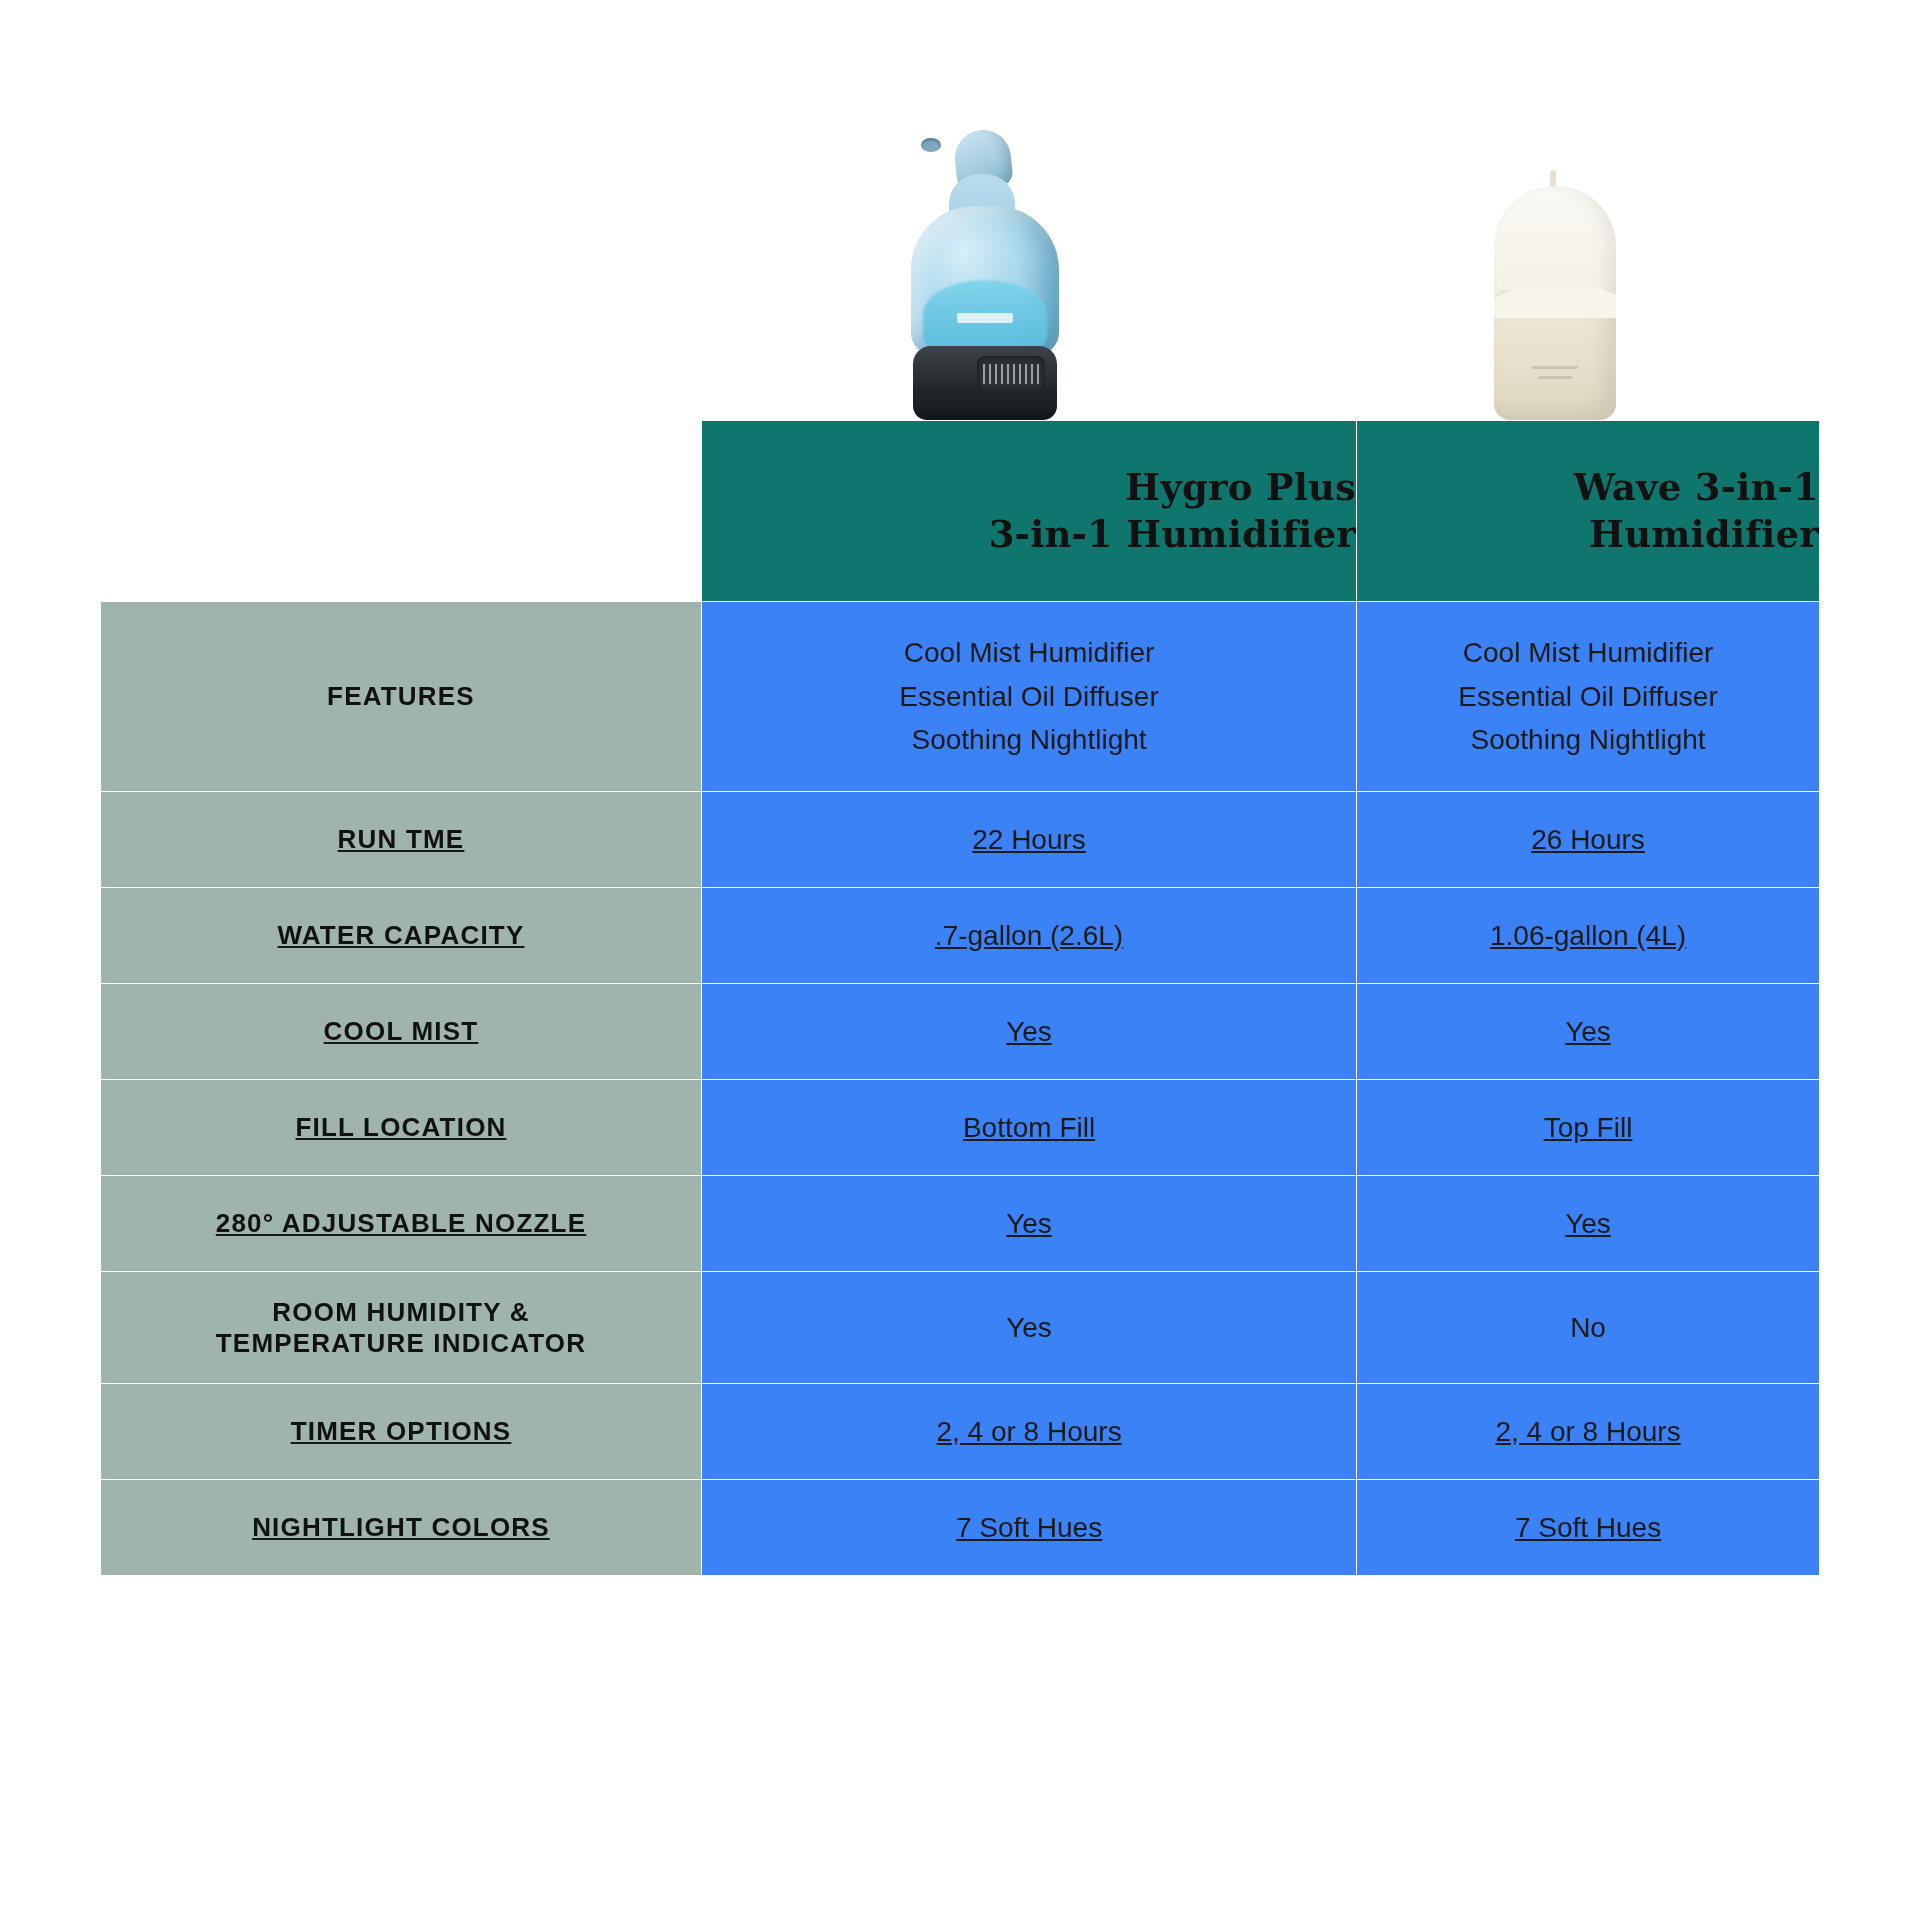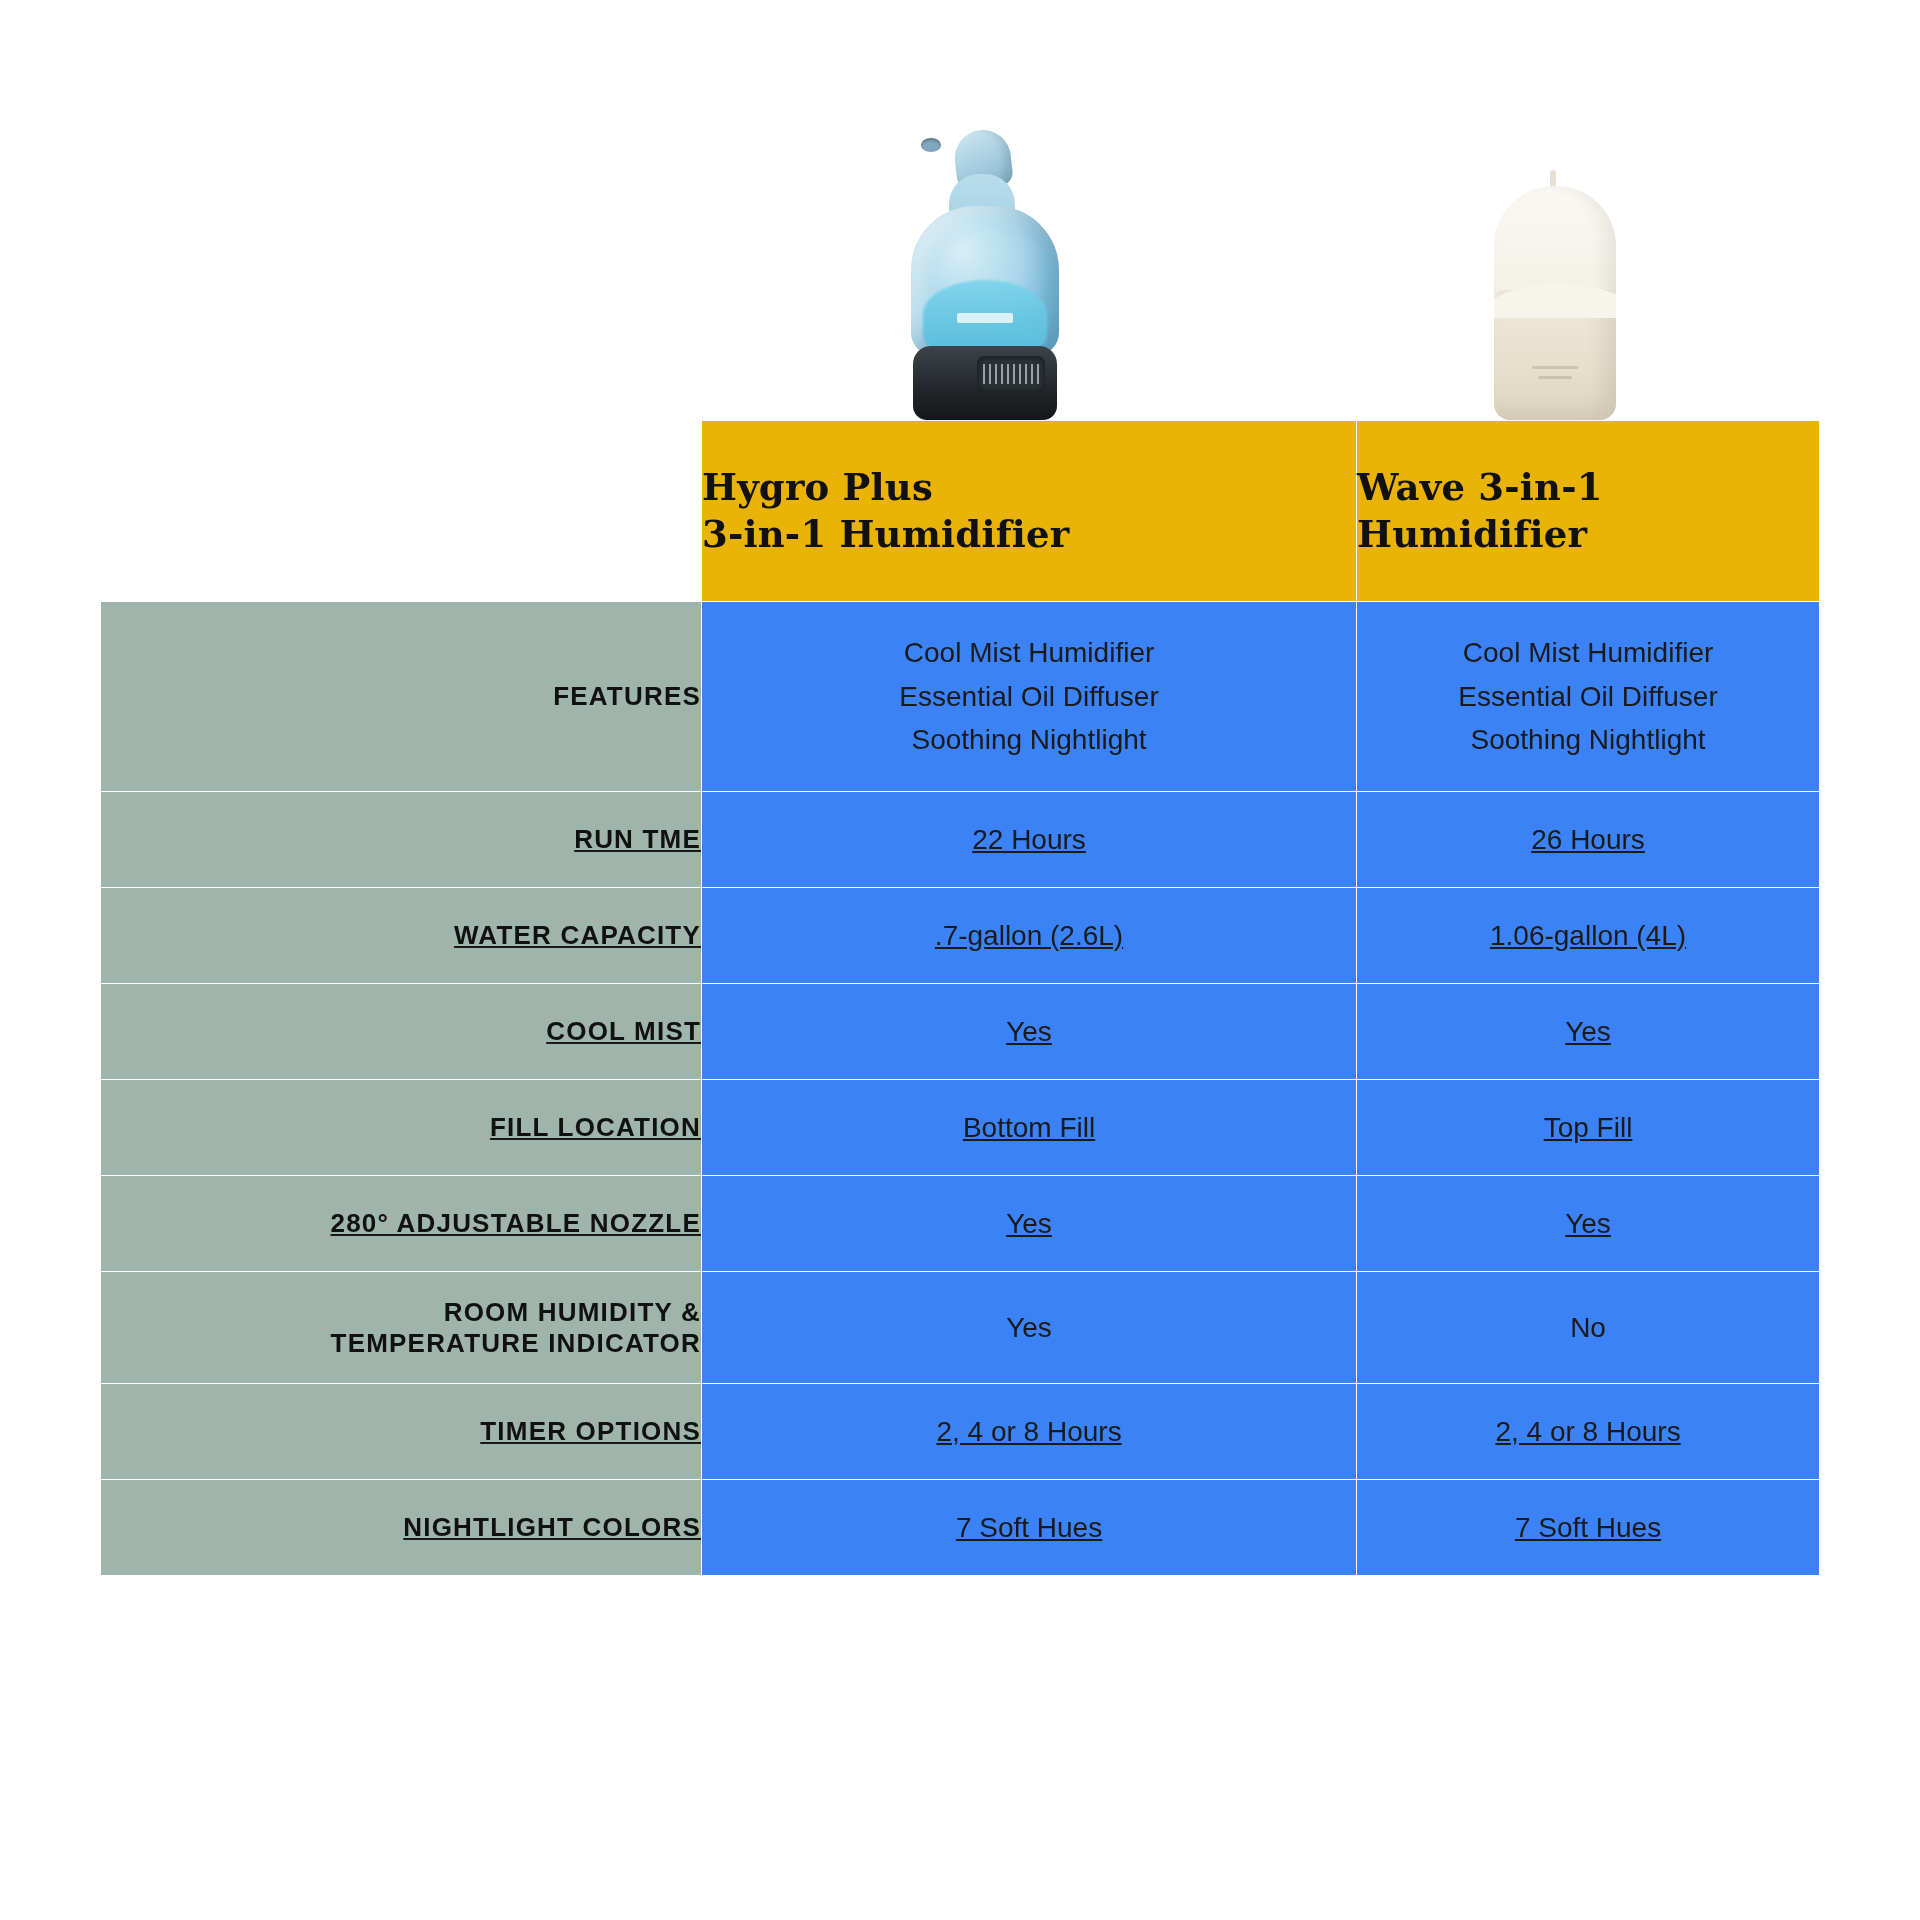--- a/index.html
+++ b/index.html
@@ -209,36 +209,36 @@
   .table td, .table th {
     border: 1px solid #ffffff;
     padding: 0;
   }
   .header-blank {
     width: 600px;
     background: #ffffff;
     border: none;
   }
   .col-head {
-    background: #eab308;
-    text-align: left;
+    background: #0f766e;
+    text-align: right;
     vertical-align: middle;
     height: 180px;
     font-family: "DejaVu Serif", serif;
     font-weight: 700;
     font-size: 37px;
     line-height: 1.28;
     color: #111111;
     letter-spacing: .2px;
     border-left: 2px solid #ffffff;
     border-right: 2px solid #ffffff;
   }
   .row-label {
     background: #9fb5ac;
-    text-align: right;
+    text-align: center;
     vertical-align: middle;
     font-weight: 700;
     font-size: 26px;
     letter-spacing: 1.2px;
     color: #111111;
     padding: 0 14px;
     border-bottom: 3px solid #ffffff;
     border-top: 3px solid #ffffff;
   }
   .cell {

